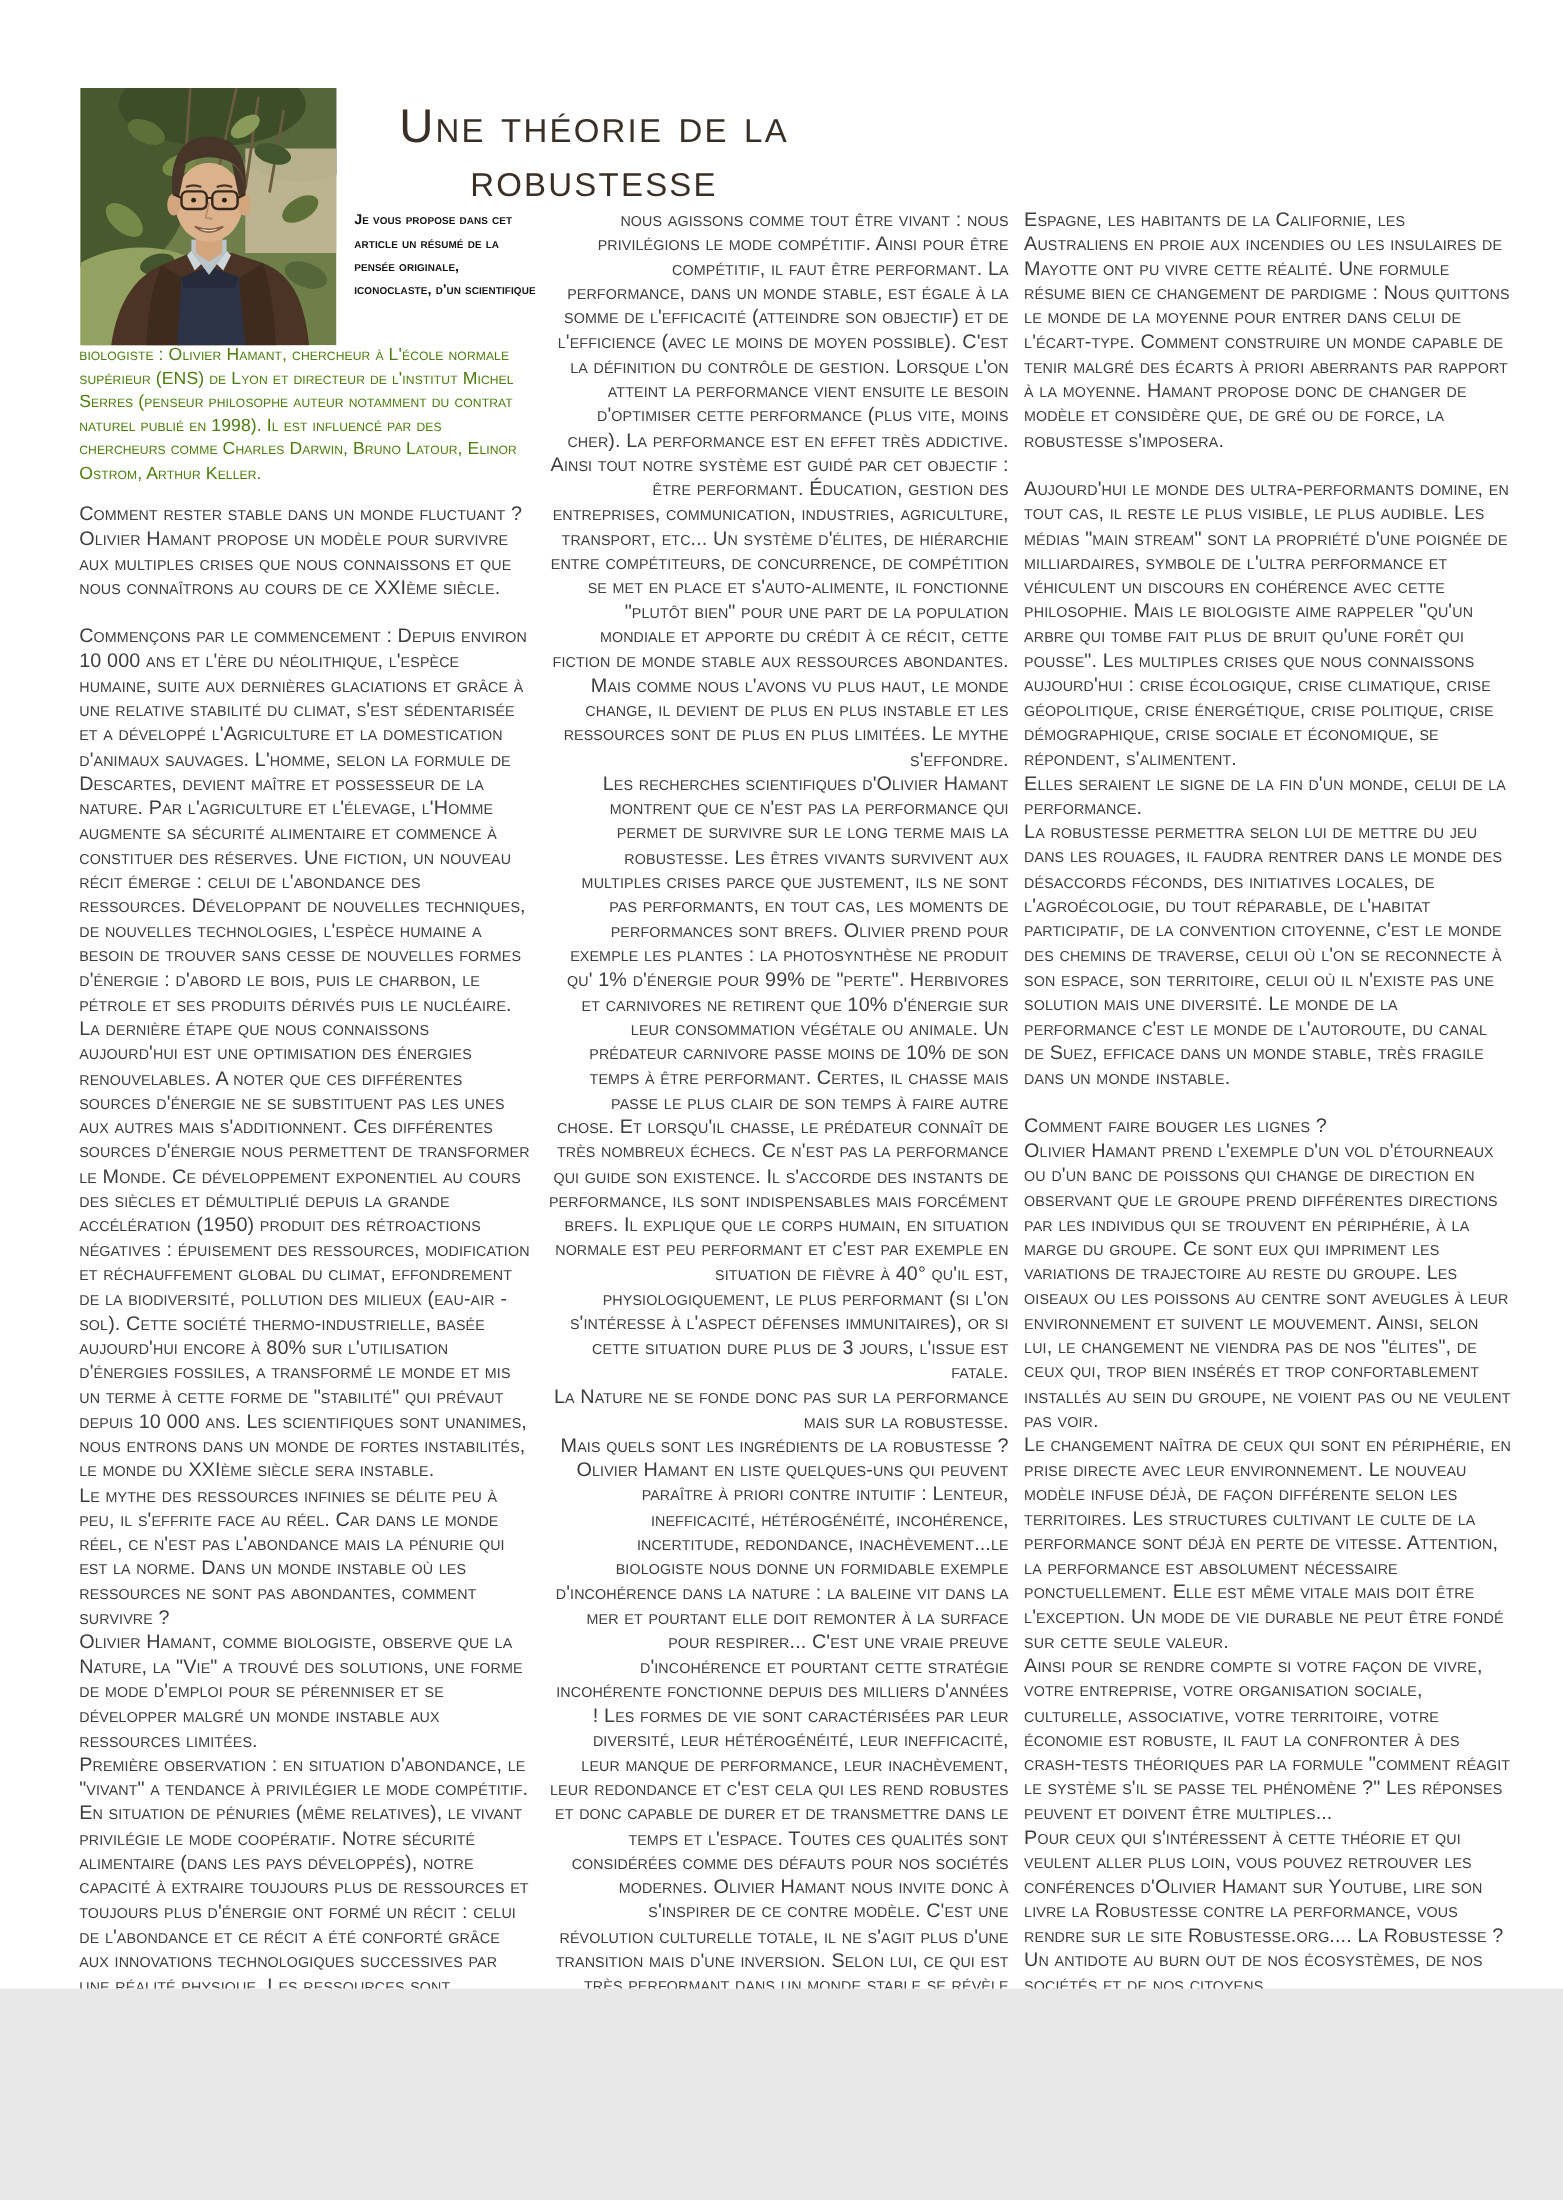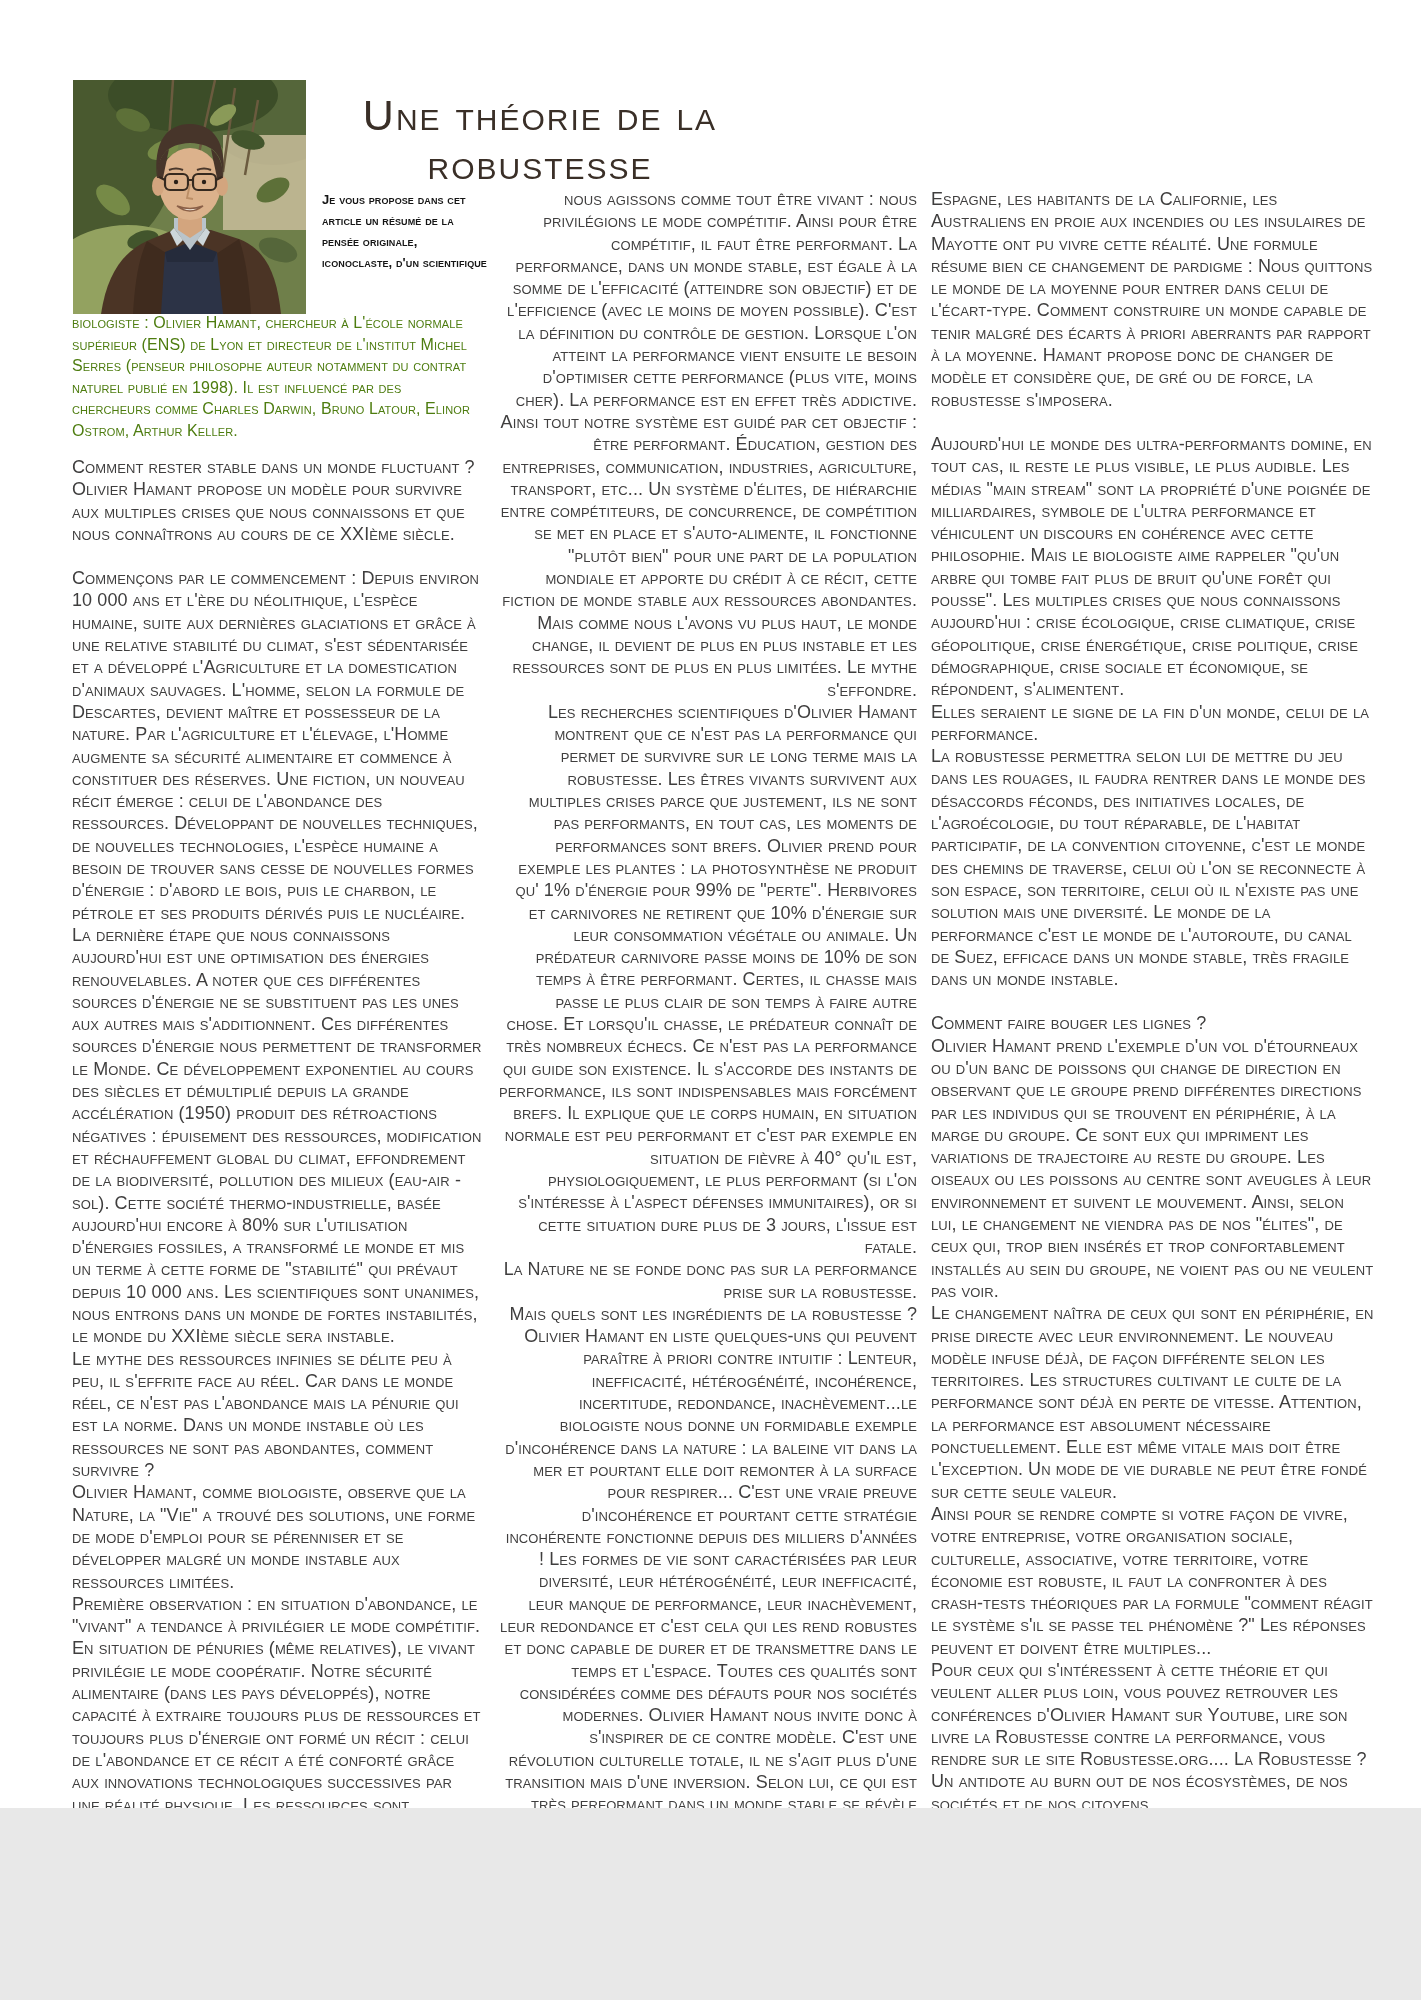--- a/index.html
+++ b/index.html
@@ -126,21 +126,21 @@
         <p class="para">Le mythe des ressources infinies se délite peu à peu, il s'effrite face au réel. Car dans le monde réel, ce n'est pas l'abondance mais la pénurie qui est la norme. Dans un monde instable où les ressources ne sont pas abondantes, comment survivre ?</p>
         <p class="para">Olivier Hamant, comme biologiste, observe que la Nature, la "Vie" a trouvé des solutions, une forme de mode d'emploi pour se pérenniser et se développer malgré un monde instable aux ressources limitées.</p>
         <p class="para">Première observation : en situation d'abondance, le "vivant" a tendance à privilégier le mode compétitif. En situation de pénuries (même relatives), le vivant privilégie le mode coopératif. Notre sécurité alimentaire (dans les pays développés), notre capacité à extraire toujours plus de ressources et toujours plus d'énergie ont formé un récit : celui de l'abondance et ce récit a été conforté grâce aux innovations technologiques successives par une réalité physique. Les ressources sont abondantes, disponibles et</p>
       </div>
   </div>
 
   <div class="col col2">
       <p class="para">nous agissons comme tout être vivant : nous privilégions le mode compétitif.  Ainsi pour être compétitif, il faut être performant. La performance, dans un monde stable, est égale à la somme de l'efficacité (atteindre son objectif) et de l'efficience (avec le moins de moyen possible). C'est la définition du contrôle de gestion. Lorsque l'on atteint la performance vient ensuite le besoin d'optimiser cette performance (plus vite, moins cher). La performance est en effet très addictive. Ainsi tout notre système est guidé par cet objectif : être performant. Éducation, gestion des entreprises, communication, industries, agriculture, transport, etc...  Un système d'élites, de hiérarchie entre compétiteurs, de concurrence, de compétition se met en place et s'auto-alimente, il fonctionne "plutôt bien" pour une part de la population mondiale et apporte du crédit à ce récit, cette fiction de monde stable aux ressources abondantes.</p>
       <p class="para">Mais comme nous l'avons vu plus haut, le monde change, il devient de plus en plus instable et les ressources sont de plus en plus limitées. Le mythe s'effondre.</p>
       <p class="para">Les recherches scientifiques d'Olivier Hamant montrent que ce n'est pas la performance qui permet de survivre sur le long terme mais la robustesse. Les êtres vivants survivent aux multiples crises parce que justement, ils ne sont pas performants, en tout cas, les moments de performances sont brefs. Olivier prend pour exemple les plantes : la photosynthèse ne produit qu' 1% d'énergie pour 99% de "perte". Herbivores et carnivores ne retirent que 10% d'énergie sur leur consommation végétale ou animale. Un prédateur carnivore passe moins de 10% de son temps à être performant. Certes, il chasse mais passe le plus clair de son temps à faire autre chose. Et lorsqu'il chasse, le prédateur  connaît de très nombreux échecs. Ce n'est pas la performance qui guide son existence. Il s'accorde des instants de performance, ils sont indispensables mais forcément brefs. Il explique que le corps humain, en situation normale est peu performant et c'est par exemple en situation de fièvre à 40° qu'il est, physiologiquement, le plus performant (si l'on s'intéresse à l'aspect défenses immunitaires), or si cette situation dure plus de 3 jours, l'issue est fatale.</p>
-      <p class="para">La Nature ne se fonde donc pas sur la performance prise sur la robustesse.</p>
+      <p class="para">La Nature ne se fonde donc pas sur la performance mais sur la robustesse.</p>
       <p class="para">Mais quels sont les ingrédients de la robustesse ? Olivier Hamant en liste quelques-uns qui peuvent paraître à priori contre intuitif : Lenteur, inefficacité, hétérogénéité, incohérence, incertitude, redondance, inachèvement...le biologiste nous donne un formidable exemple d'incohérence dans la nature :  la baleine vit dans la mer et pourtant elle doit remonter à la surface pour respirer... C'est une vraie preuve d'incohérence et pourtant cette stratégie incohérente fonctionne depuis des milliers d'années ! Les formes de vie sont caractérisées par leur diversité, leur hétérogénéité, leur inefficacité, leur manque de performance, leur inachèvement, leur redondance et c'est cela qui les rend robustes et donc capable de durer et de transmettre dans le temps et l'espace. Toutes ces qualités sont considérées comme des défauts pour nos sociétés modernes. Olivier Hamant nous invite donc  à s'inspirer de ce contre modèle. C'est une révolution culturelle totale, il ne s'agit plus d'une transition mais d'une inversion. Selon lui, ce qui est très performant dans un monde stable se révèle très fragile dans un monde instable. On peine à imaginer ce que peut être un monde instable, même si nos voisins de la région de Valence en</p>
     </div>
 
   <div class="col col3">
       <p class="para gap-after">Espagne, les habitants de la Californie, les Australiens en proie aux incendies ou les insulaires de Mayotte  ont pu vivre cette réalité. Une formule résume bien ce changement de pardigme : Nous quittons  le monde de la moyenne pour entrer dans celui de l'écart-type. Comment construire un monde capable de tenir malgré des écarts à priori aberrants par rapport à la moyenne. Hamant propose donc de changer de modèle et considère que, de gré ou de force, la robustesse s'imposera.</p>
       <p class="para">Aujourd'hui le monde des ultra-performants domine, en tout cas, il reste le plus visible,  le plus audible. Les médias "main stream" sont la propriété d'une poignée de milliardaires, symbole de l'ultra performance et véhiculent un discours en cohérence avec cette philosophie. Mais le biologiste aime rappeler "qu'un arbre qui tombe fait plus de bruit qu'une forêt qui pousse". Les multiples crises que nous connaissons aujourd'hui : crise écologique, crise climatique, crise géopolitique, crise énergétique, crise politique, crise démographique, crise sociale et économique, se répondent, s'alimentent.</p>
       <p class="para">Elles seraient le signe de la fin d'un monde, celui de la performance.</p>
       <p class="para gap-after">La robustesse permettra selon lui de mettre du jeu dans les rouages, il faudra rentrer dans le monde des désaccords féconds, des initiatives locales, de l'agroécologie, du tout réparable, de l'habitat participatif, de la convention citoyenne, c'est le monde des chemins de traverse, celui où l'on se reconnecte à son espace, son territoire, celui où il n'existe pas une solution mais une diversité. Le monde de la performance c'est le monde de l'autoroute, du canal de Suez, efficace dans un monde stable, très fragile dans un monde instable.</p>
       <p class="para">Comment faire bouger les lignes ?</p>
       <p class="para">Olivier Hamant prend l'exemple d'un vol d'étourneaux ou d'un banc de poissons qui change de direction en observant que le groupe prend différentes directions par les individus qui se trouvent en périphérie, à la marge du groupe. Ce sont eux qui impriment les variations de trajectoire au reste du groupe. Les oiseaux ou les poissons au centre sont aveugles à leur environnement et suivent le mouvement. Ainsi, selon lui, le changement ne viendra pas de nos "élites", de ceux qui, trop bien insérés et trop confortablement installés au sein du groupe, ne voient pas ou ne veulent pas voir.</p>

